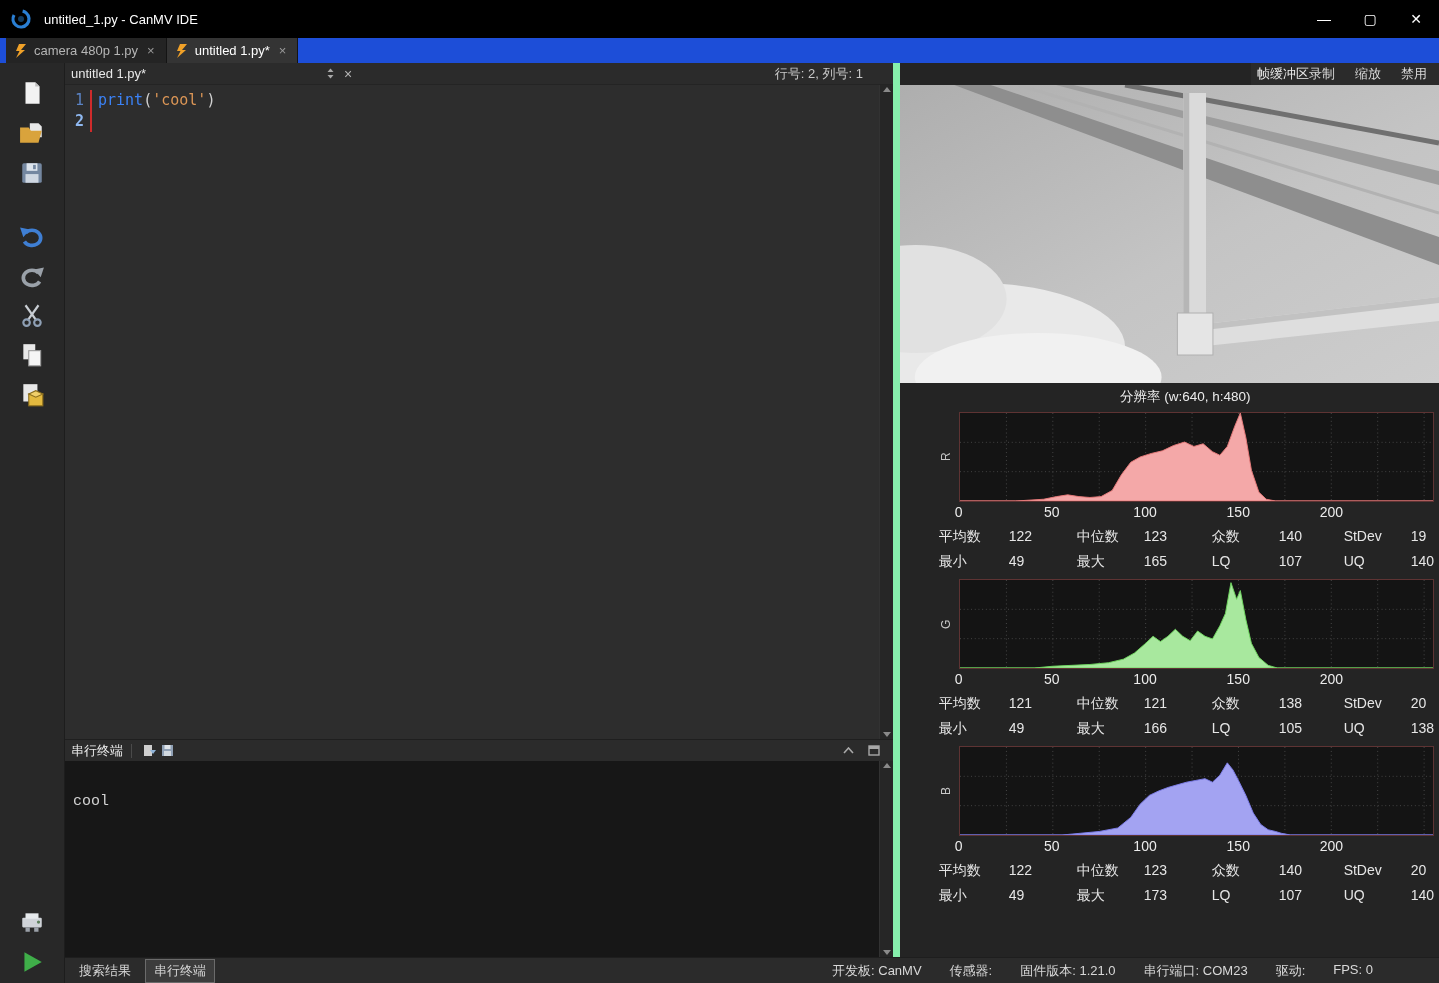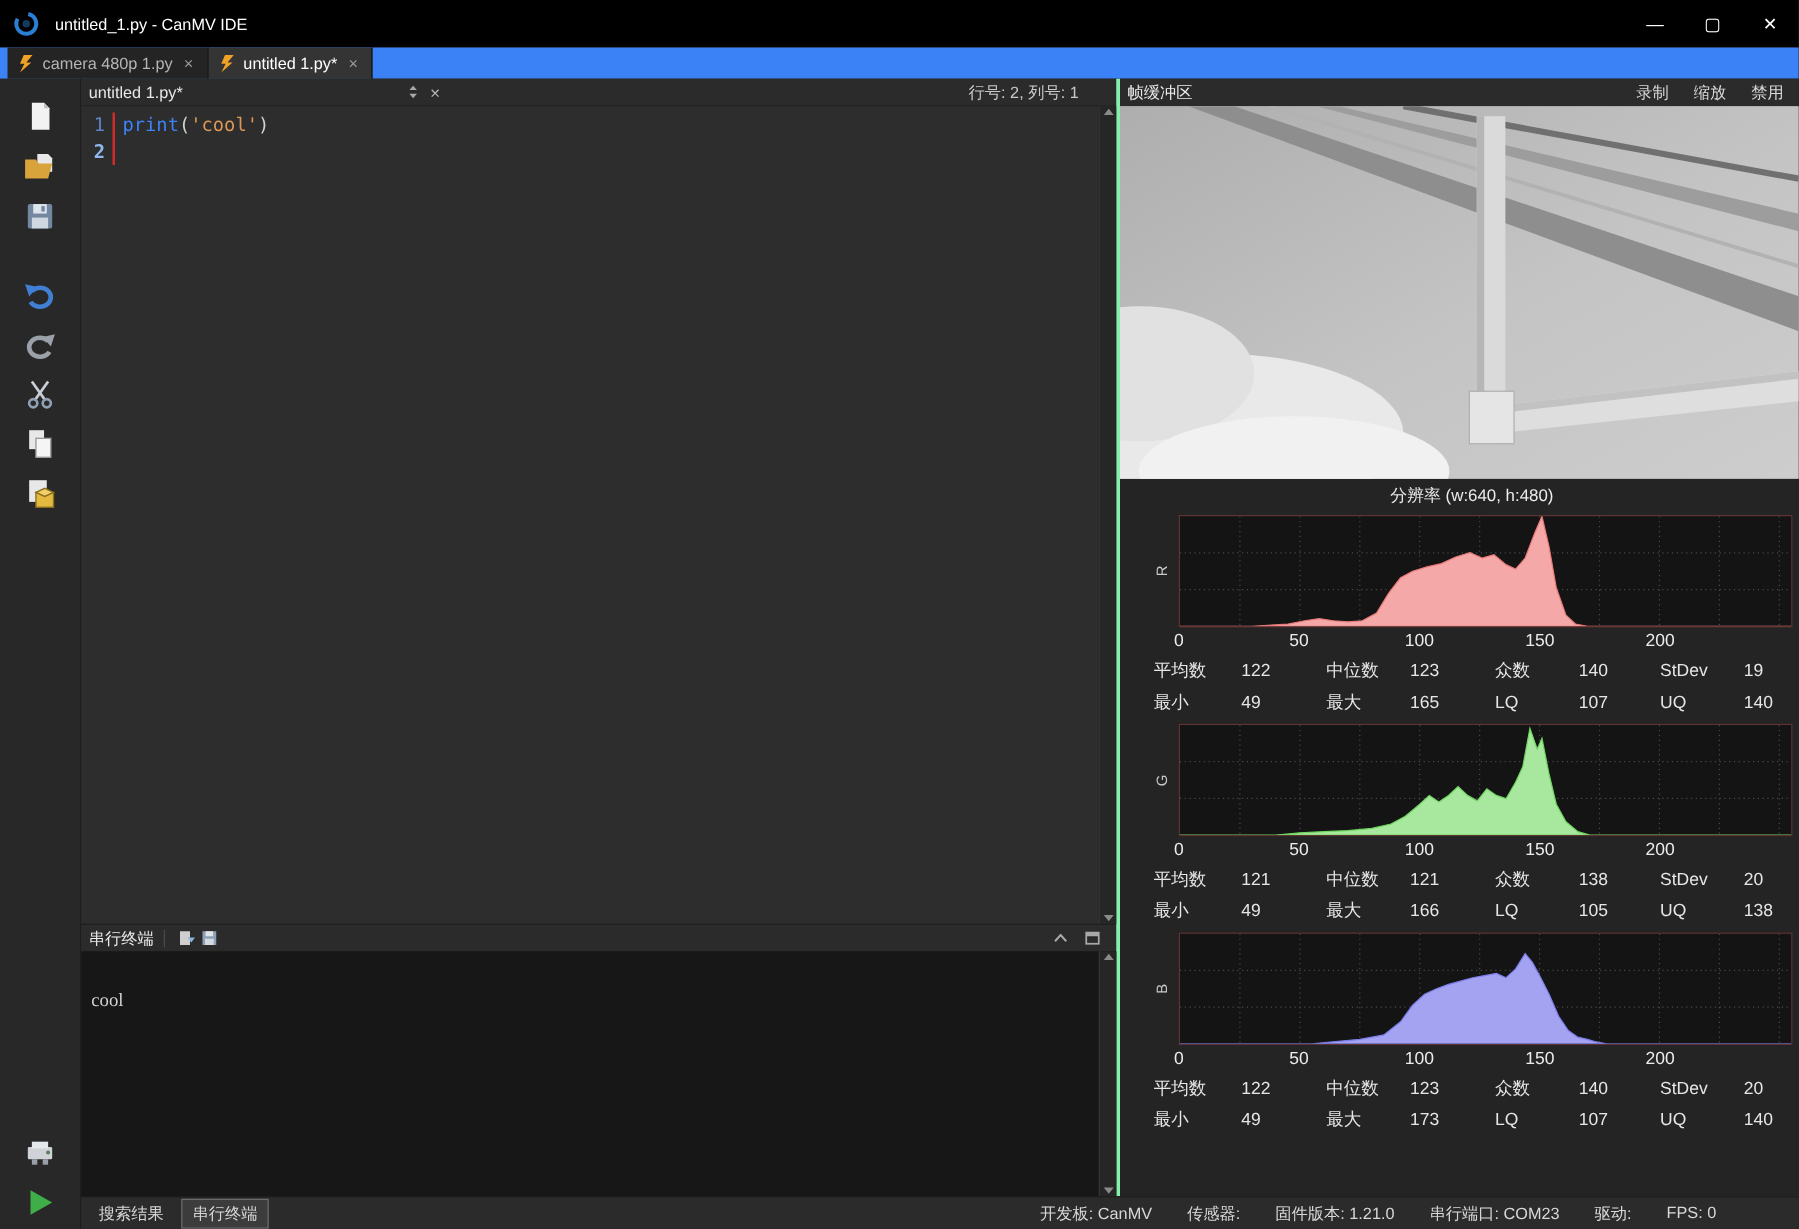--- a/index.html
+++ b/index.html
@@ -12,21 +12,21 @@
   .logo { width:22px; height:22px; margin:0 12px 0 10px; }
   .title-text { color:#fff; font-size:13px; }
   .win-controls { margin-left:auto; display:flex; height:100%; }
   .win-btn { width:46px; height:100%; display:flex; align-items:center; justify-content:center; color:#fff; font-size:14px; cursor:default; }
 
   
   .menubar { height:26px; background:#2b2b2b; display:flex; align-items:center; padding-left:8px; flex:none; border-bottom:1px solid #222; }
   .menu-item { padding:3px 9px; color:#e6e6e6; }
 
   
-  .tabbar { height:25px; background:#3b82f6; display:flex; align-items:stretch; padding-left:6px; flex:none; }
+  .tabbar { height:25px; background:#1d4ed8; display:flex; align-items:stretch; padding-left:6px; flex:none; }
   .tab { display:flex; align-items:center; gap:7px; padding:0 9px; background:#242424; color:#b5b5b5; border-right:1px solid #141414; }
   .tab.active { background:#343434; color:#fff; }
   .tab .close-x { color:#9a9a9a; font-size:13px; padding:0 2px; }
 
   
   .content-row { flex:1; display:flex; min-height:0; }
   .toolbar { width:65px; background:#282828; border-right:1px solid #1d1d1d; display:flex; flex-direction:column; align-items:center; padding-top:16px; gap:13px; flex:none; }
   .tool-icon { width:27px; height:27px; display:flex; align-items:center; justify-content:center; }
   .tool-icon svg { width:26px; height:26px; }
   .tb-sep { height:9px; }
@@ -53,25 +53,25 @@
 
   .vscroll { position:absolute; right:0; top:0; bottom:0; width:14px; background:#262626; border-left:1px solid #323232; display:flex; flex-direction:column; justify-content:space-between; align-items:center; padding:2px 0; }
   .arr { width:0; height:0; border-left:4px solid transparent; border-right:4px solid transparent; }
   .arr.up { border-bottom:5px solid #8a8a8a; }
   .arr.down { border-top:5px solid #8a8a8a; }
 
   .term-header { height:22px; background:#2b2b2b; border-top:1px solid #1f1f1f; display:flex; align-items:center; padding:0 6px; flex:none; }
   .term-title { color:#ececec; margin-right:8px; }
   .term-hsep { width:1px; height:14px; background:#4a4a4a; margin-right:8px; }
   .term-right { margin-left:auto; display:flex; gap:8px; align-items:center; padding-right:4px; }
-  .terminal { height:196px; background:#171717; position:relative; font-family:Liberation Serif, serif; font-size:15px; flex:none; }
+  .terminal { height:196px; background:#171717; position:relative; font-family:Liberation Mono, monospace; font-size:15px; flex:none; }
   .term-out { position:absolute; left:8px; top:32px; color:#d2d2d2; }
 
   
-  .right-panel { width:546px; flex:none; display:flex; flex-direction:column; background:#242424; border-left:3px solid #86efac; }
+  .right-panel { width:546px; flex:none; display:flex; flex-direction:column; background:#242424; border-left:7px solid #86efac;align-items:flex-end; }
   .fb-header { height:22px; background:#2b2b2b; display:flex; align-items:center; padding:0 12px 0 6px; flex:none; }
   .fb-title { color:#ececec; }
   .fb-buttons { margin-left:auto; display:flex; gap:20px; }
   .fb-btn { color:#d8d8d8; }
   .camera { height:298px; flex:none; background:#bdbdbd; }
   .camera svg { display:block; width:100%; height:100%; }
   .hist-bar { height:22px; background:#1e1e1e; display:flex; align-items:center; padding:0 8px 0 6px; position:relative; flex:none; }
   .hist-title { color:#e4e4e4; }
   .colorspace { position:absolute; left:0; right:0; text-align:center; color:#e4e4e4; }
   .hist-updown { margin-left:auto; position:relative; z-index:1; }

